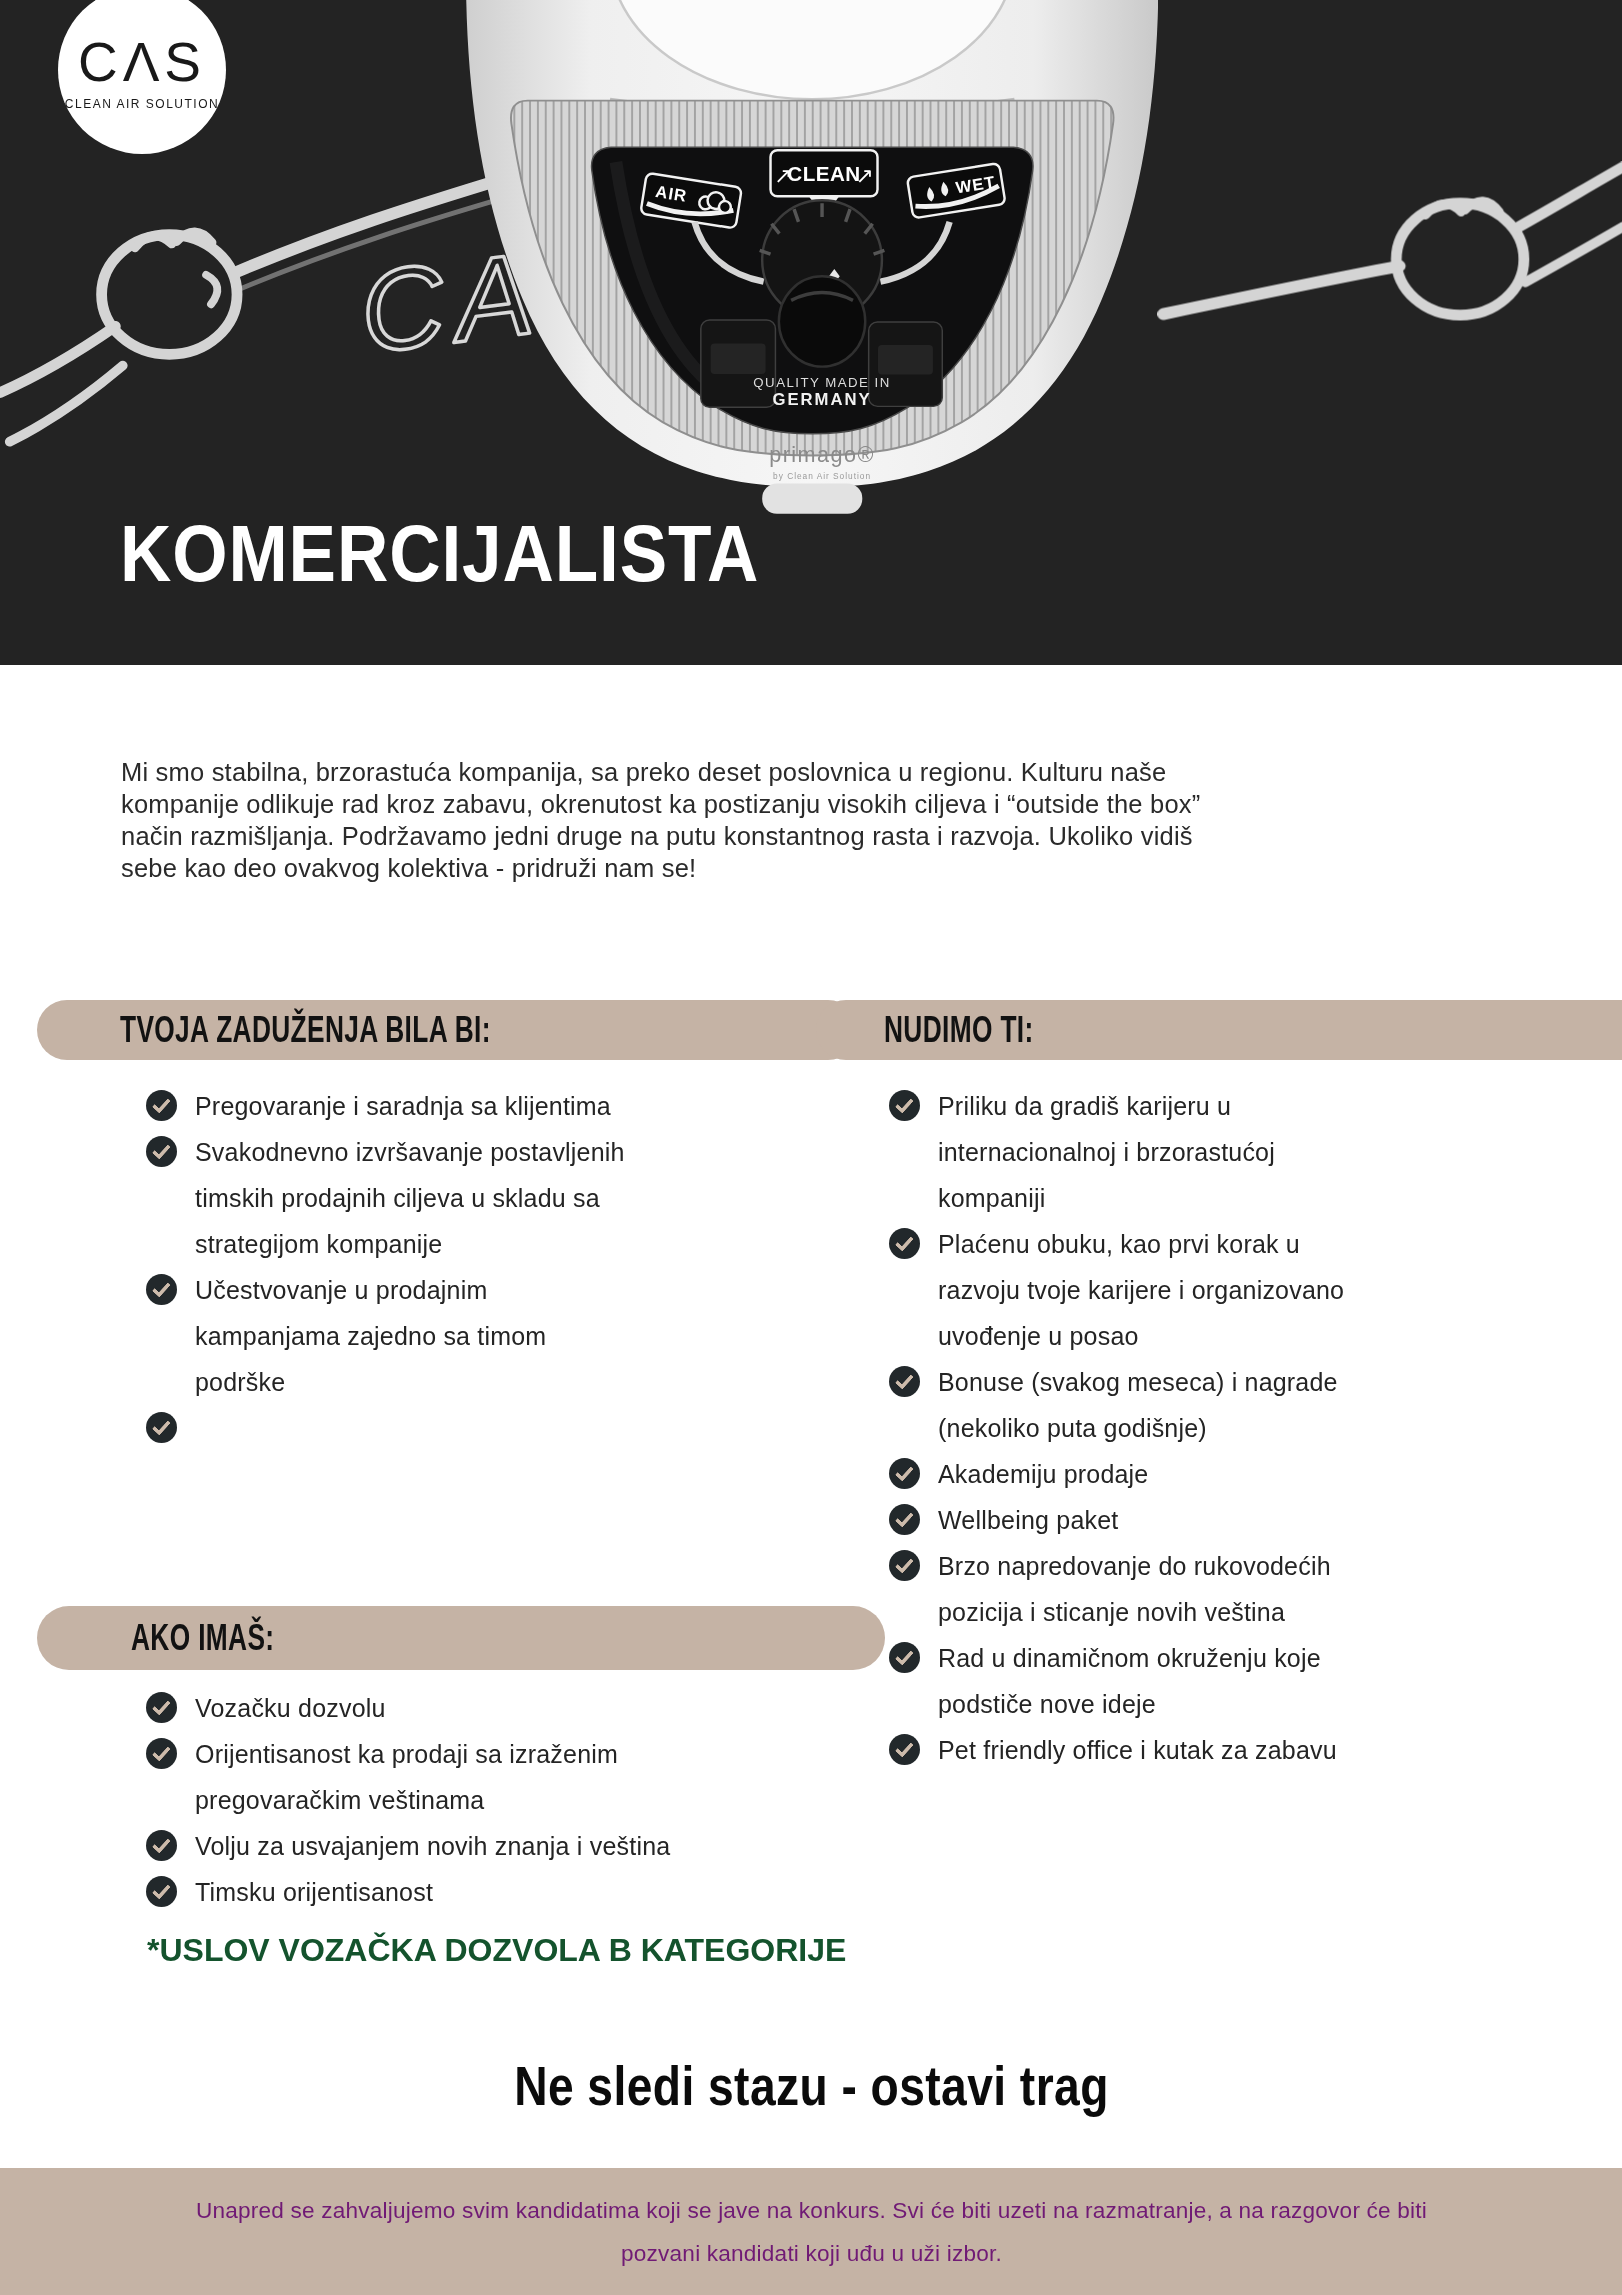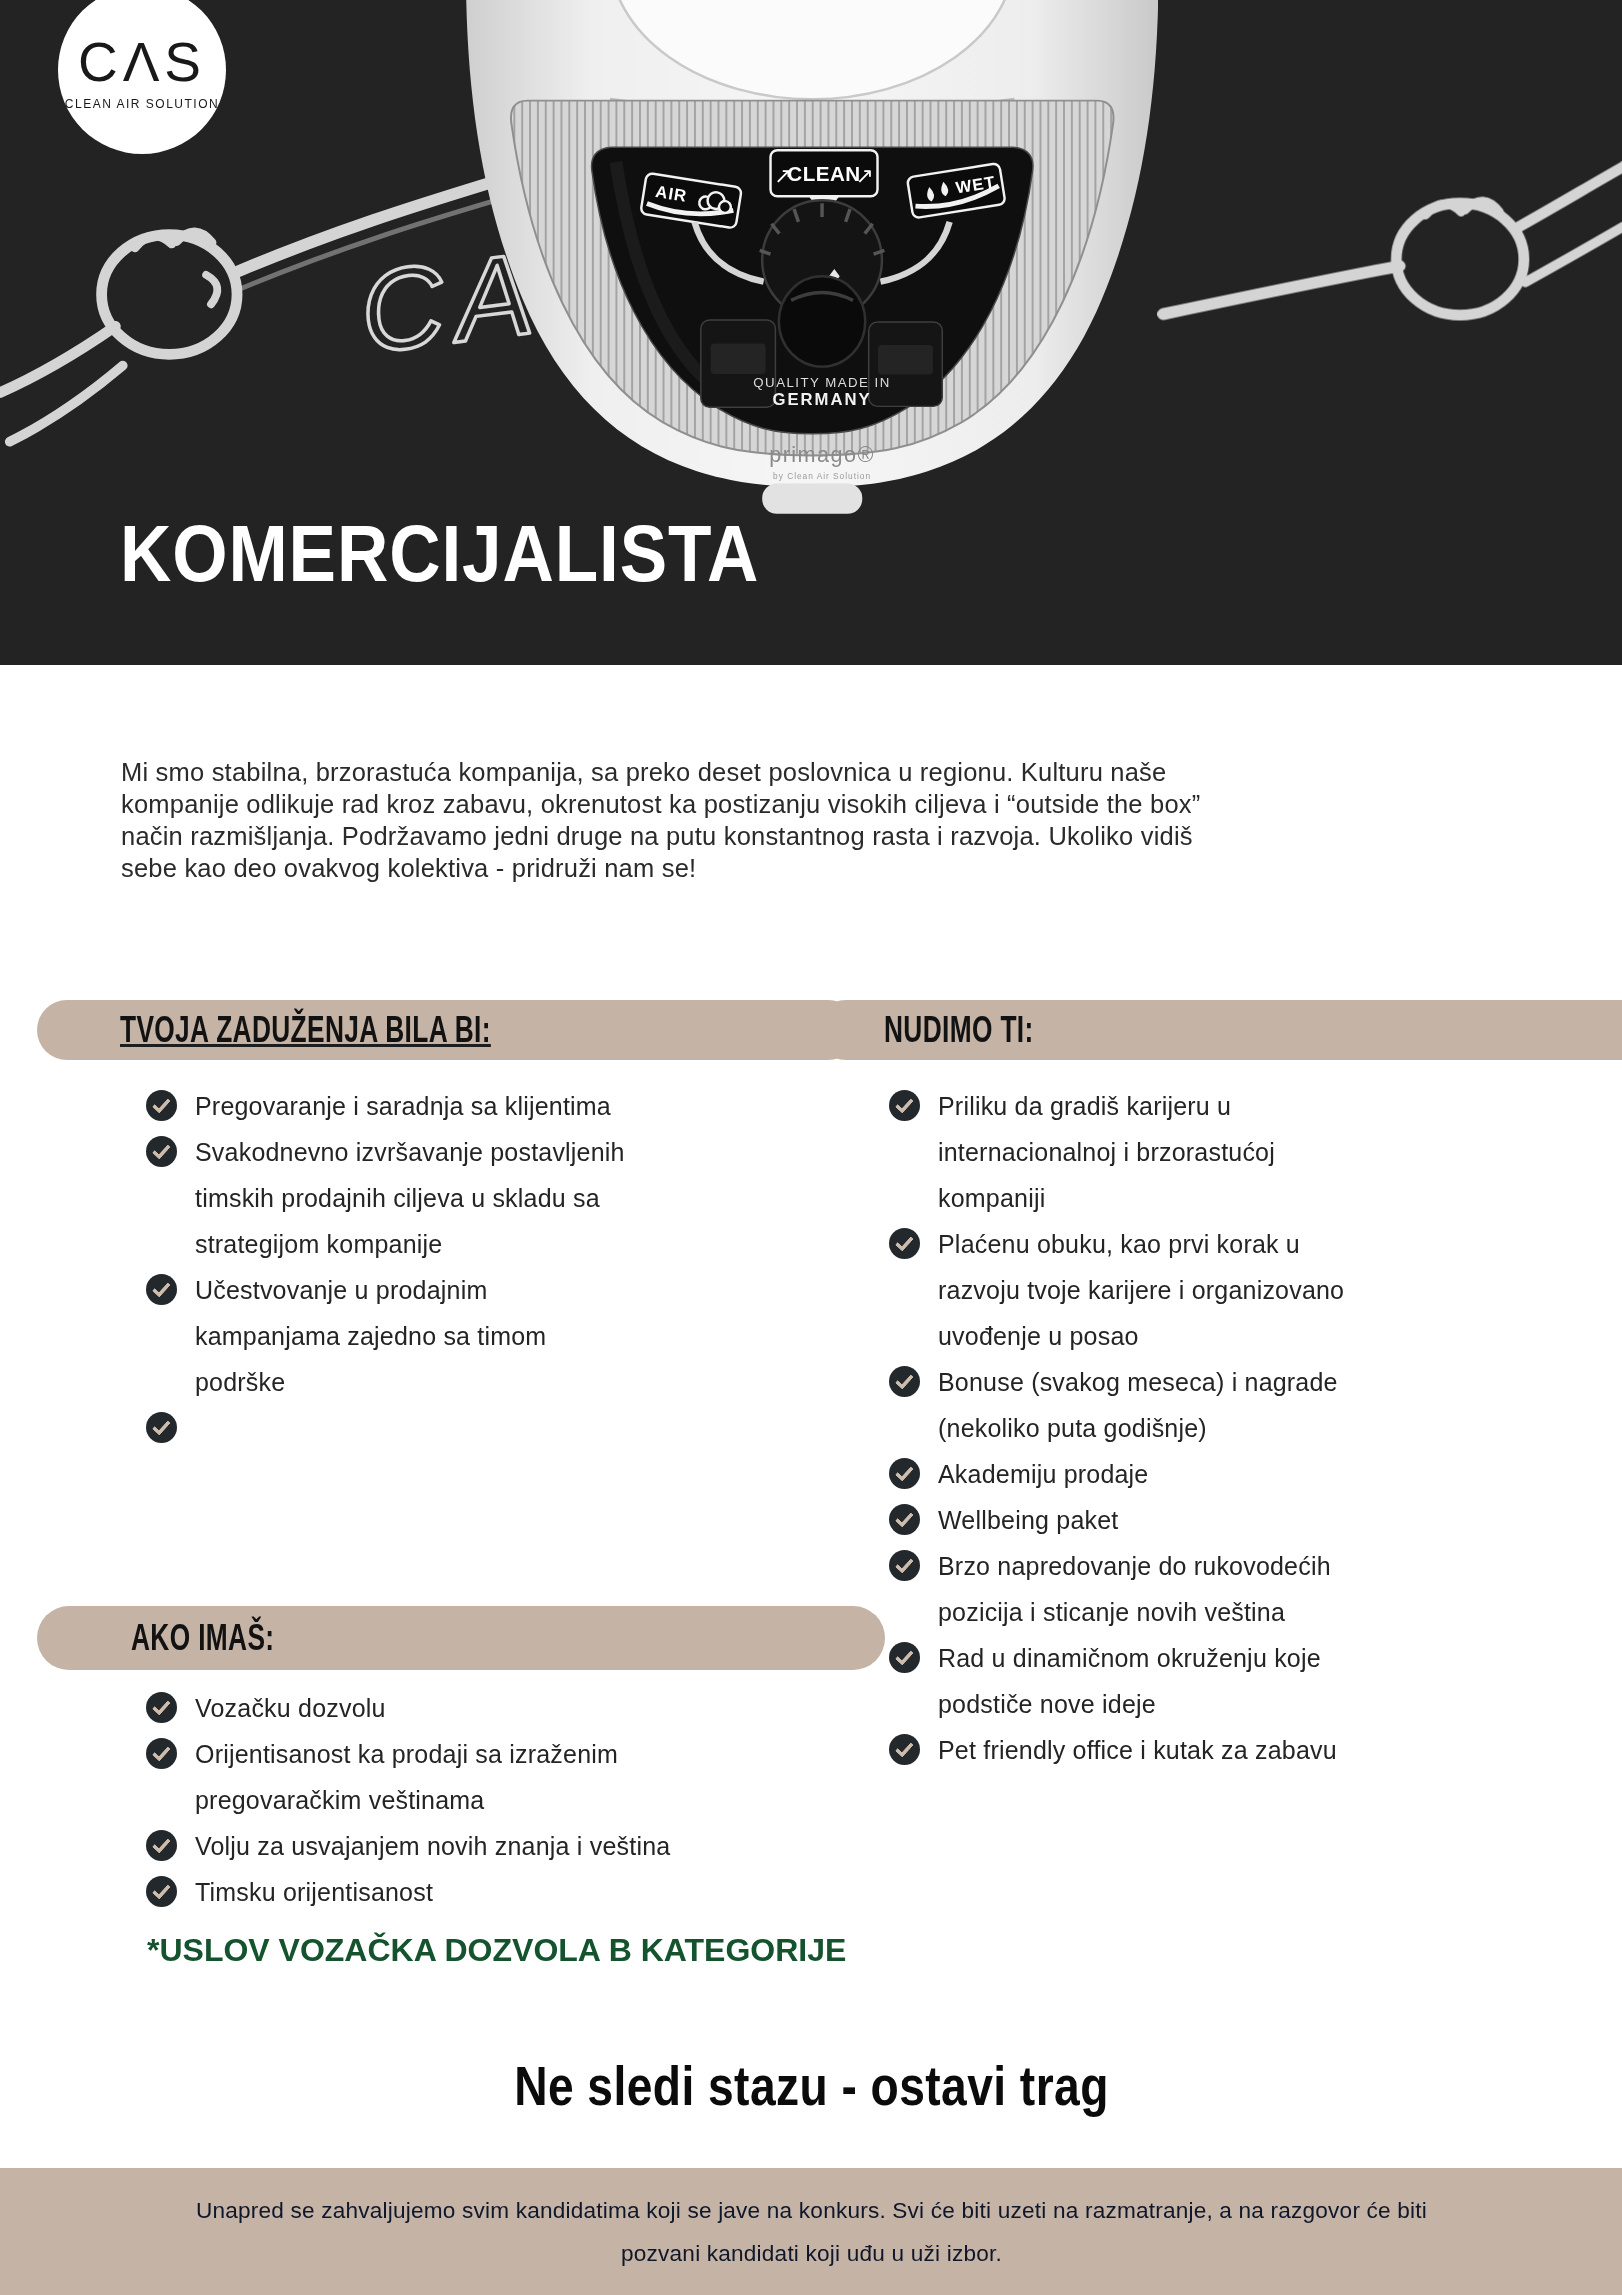--- a/index.html
+++ b/index.html
@@ -28,21 +28,21 @@
     position:absolute;left:120px;top:514px;z-index:6;color:#ffffff;font-size:79px;font-weight:700;
     letter-spacing:1px;line-height:79px;transform:scaleX(.9);transform-origin:left center;white-space:nowrap;
   }
   
   .intro{
     position:absolute;left:121px;top:730px;width:1394px;font-size:25.5px;line-height:32px;
     letter-spacing:0.2px;color:#2a2a2a;white-space:pre-line;
   }
   
   .pill{position:absolute;background:var(--accent-tan);display:flex;align-items:center;}
-  .pill-duties{left:37px;top:1000px;width:738px;height:60px;border-radius:30px;padding-left:83px;text-decoration:underline;}
+  .pill-duties{left:37px;top:1000px;width:738px;height:60px;border-radius:30px;padding-left:83px;}
   .pill-offer{left:816px;top:1000px;width:774px;height:60px;border-radius:30px;padding-left:68px;}
   .pill-requirements{left:37px;top:1593px;width:754px;height:64px;border-radius:32px;padding-left:94px;margin-top:13px;}
   .pill .pill-label{
     font-size:36px;font-weight:700;color:#121212;letter-spacing:0.5px;white-space:nowrap;
     transform:scaleX(.73);transform-origin:left center;
   }
   
   ul.checklist{list-style:none;margin:0;padding:0;position:absolute;}
   .list-duties{left:146px;top:1083px;width:697px;}
   .list-offer{left:889px;top:1083px;width:687px;}
@@ -65,21 +65,21 @@
   }
   .tagline{
     position:absolute;left:0;top:2054px;width:1623px;text-align:center;font-size:55px;font-weight:700;
     color:#0b0b0b;transform:scaleX(.84);transform-origin:center;white-space:nowrap;letter-spacing:0.5px;
   }
   .footer{
     position:absolute;left:0;top:2168px;width:1623px;height:128px;background:var(--accent-tan);
     display:flex;align-items:center;justify-content:center;
   }
   .footer-text{
-    font-size:22.6px;line-height:43px;color:#0f172a;text-align:center;white-space:pre-line;letter-spacing:0.2px;
+    font-size:22.6px;line-height:43px;color:#701a75;text-align:center;white-space:pre-line;letter-spacing:0.2px;
   }
 </style>
 </head>
 <body>
 
 <div class="page">
 
   <div class="hero">
     <svg width="1623" height="665" viewBox="0 0 3307 1355">
       <defs>

